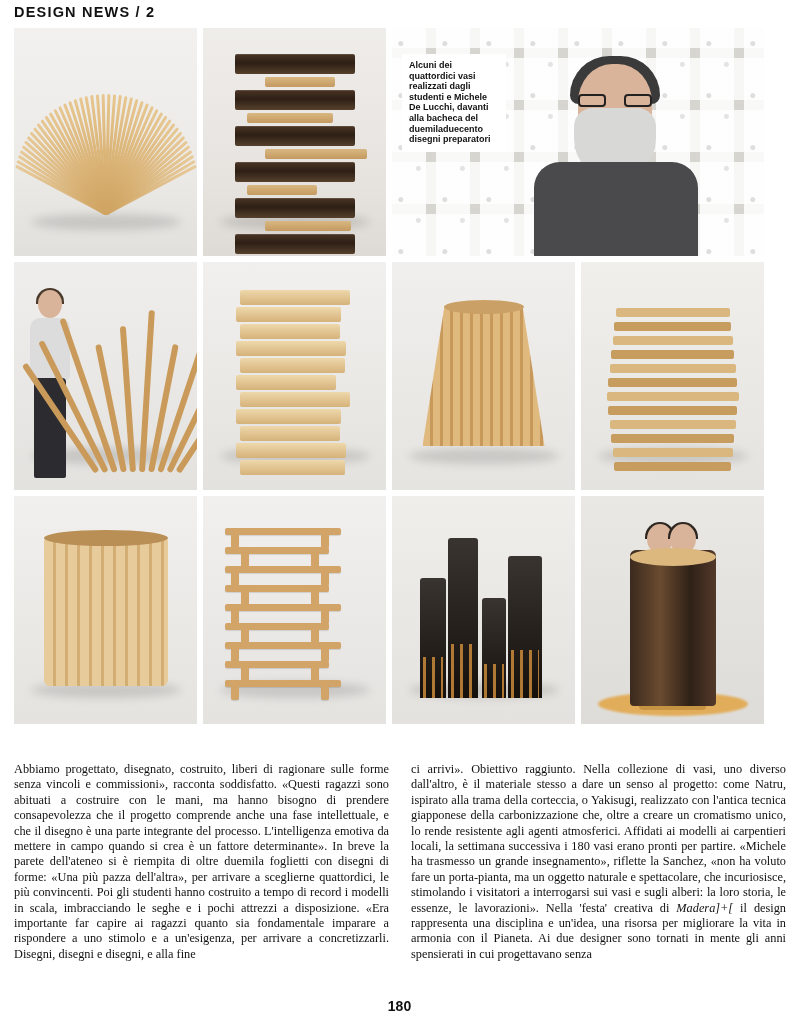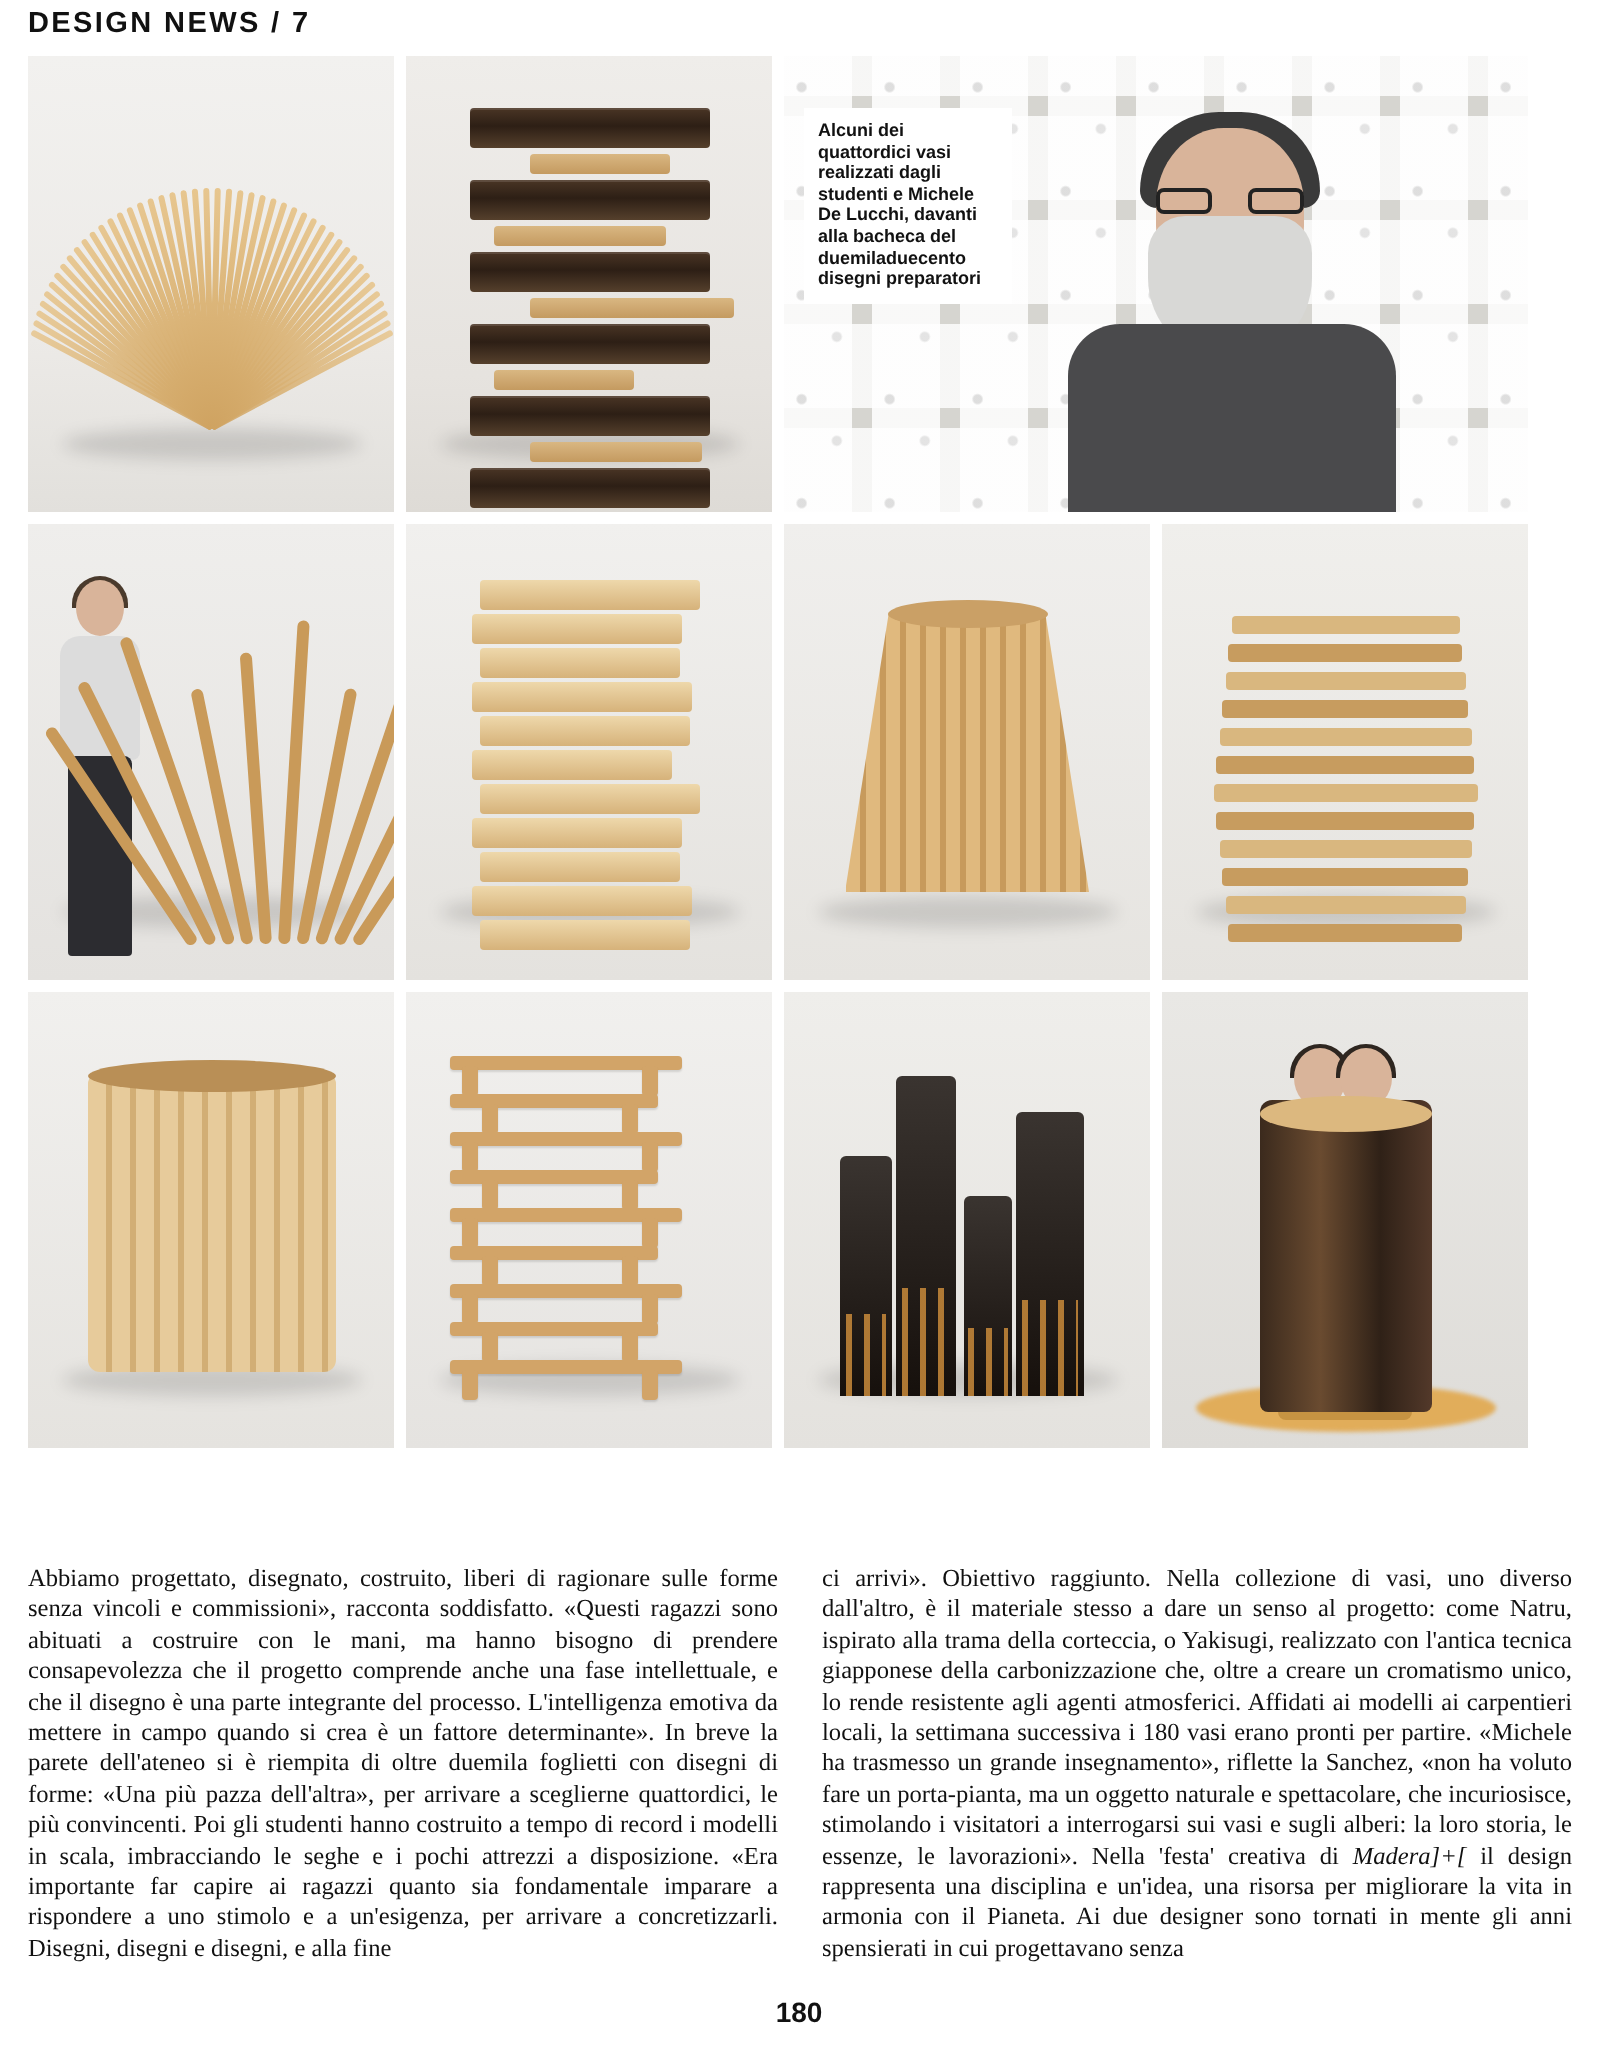--- a/index.html
+++ b/index.html
@@ -191,40 +191,40 @@
     left:14px; top:762px;
     width:772px;
     display:flex;
     gap:22px;
     font-family:"Liberation Serif", serif;
     font-size:12.3px;
     line-height:15.4px;
     color:#111;
     text-align:justify;
   }
-  .col { width:375px;margin-top:20px; }
+  .col { width:375px; }
   .col p { margin:0; }
   em { font-style: italic; }
 
   .folio {
     position:absolute;
     left:0; right:0; bottom:10px;
     text-align:center;
     font-family:"Liberation Sans", sans-serif;
     font-weight:bold;
     font-size:14px;
     color:#111;
   }
 </style>
 </head>
 <body>
 
 <div class="page">
 
-  <div class="header">DESIGN NEWS / 7</div>
+  <div class="header">DESIGN NEWS / 2</div>
 
   <div class="grid">
 
     <div class="cell">
       <div class="photo p-fanvase">
         <div class="shadow-soft"></div>
         <div class="fan-wrap" id="fanwrap">
             <i style="transform: translateX(-50%) rotate(-62deg) scaleY(0.851452); opacity: 0.867368;"></i>
             <i style="transform: translateX(-50%) rotate(-59.2444deg) scaleY(0.863185); opacity: 0.877844;"></i>
             <i style="transform: translateX(-50%) rotate(-56.4889deg) scaleY(0.874588); opacity: 0.888025;"></i>

